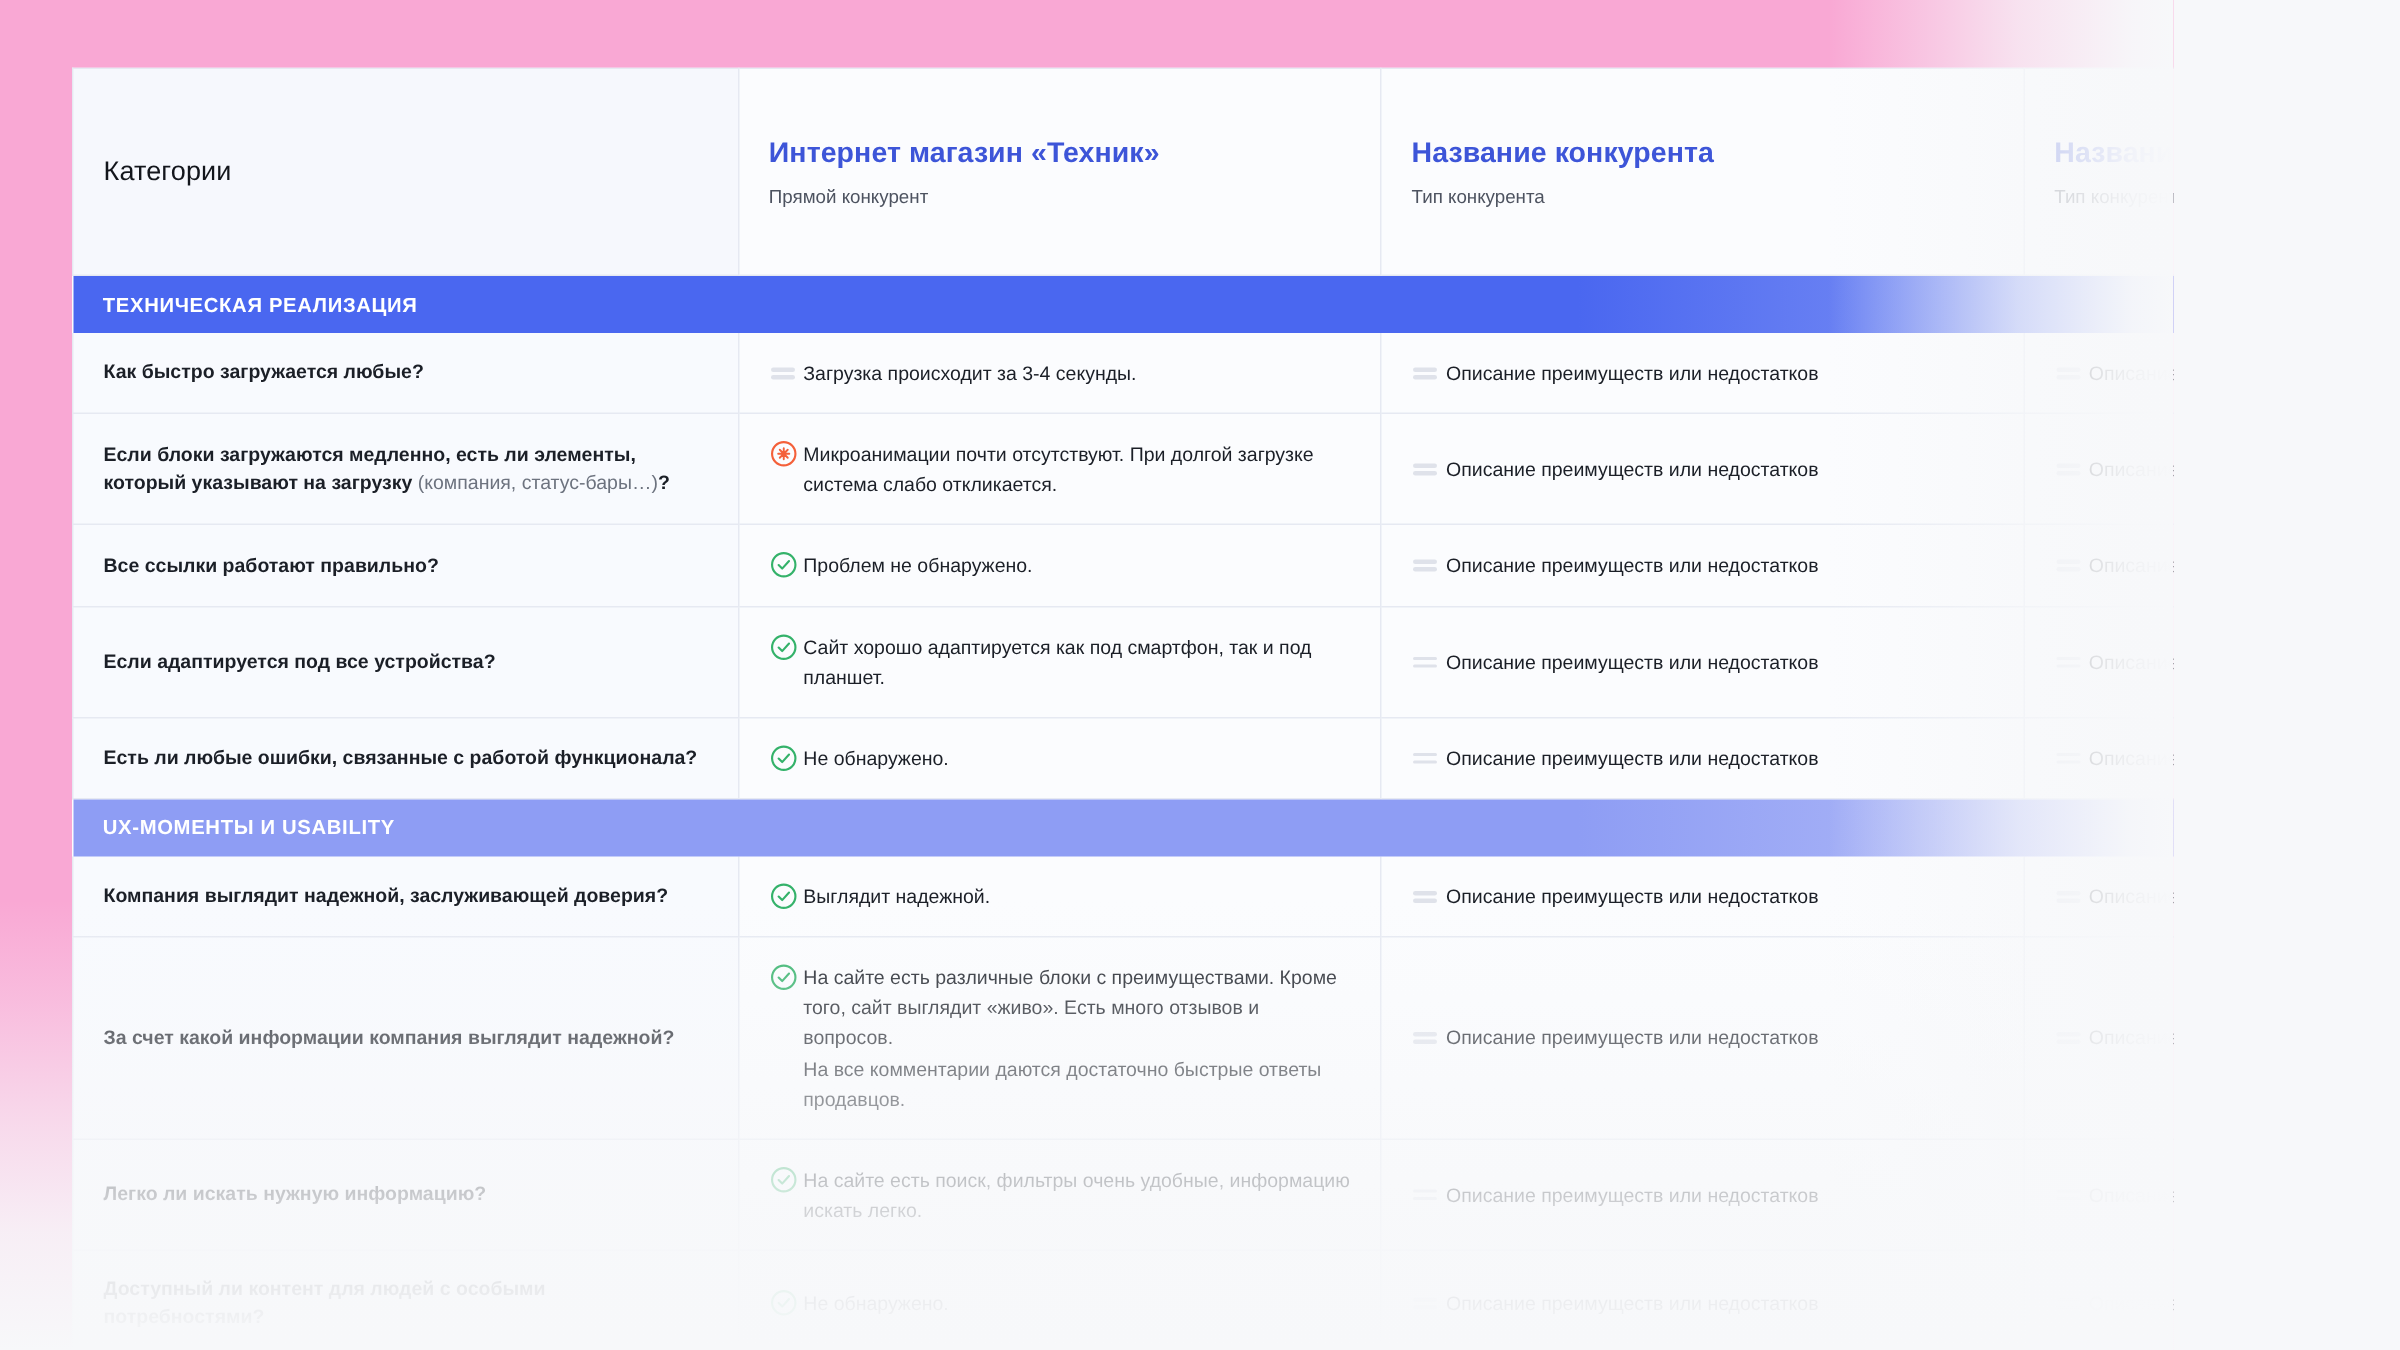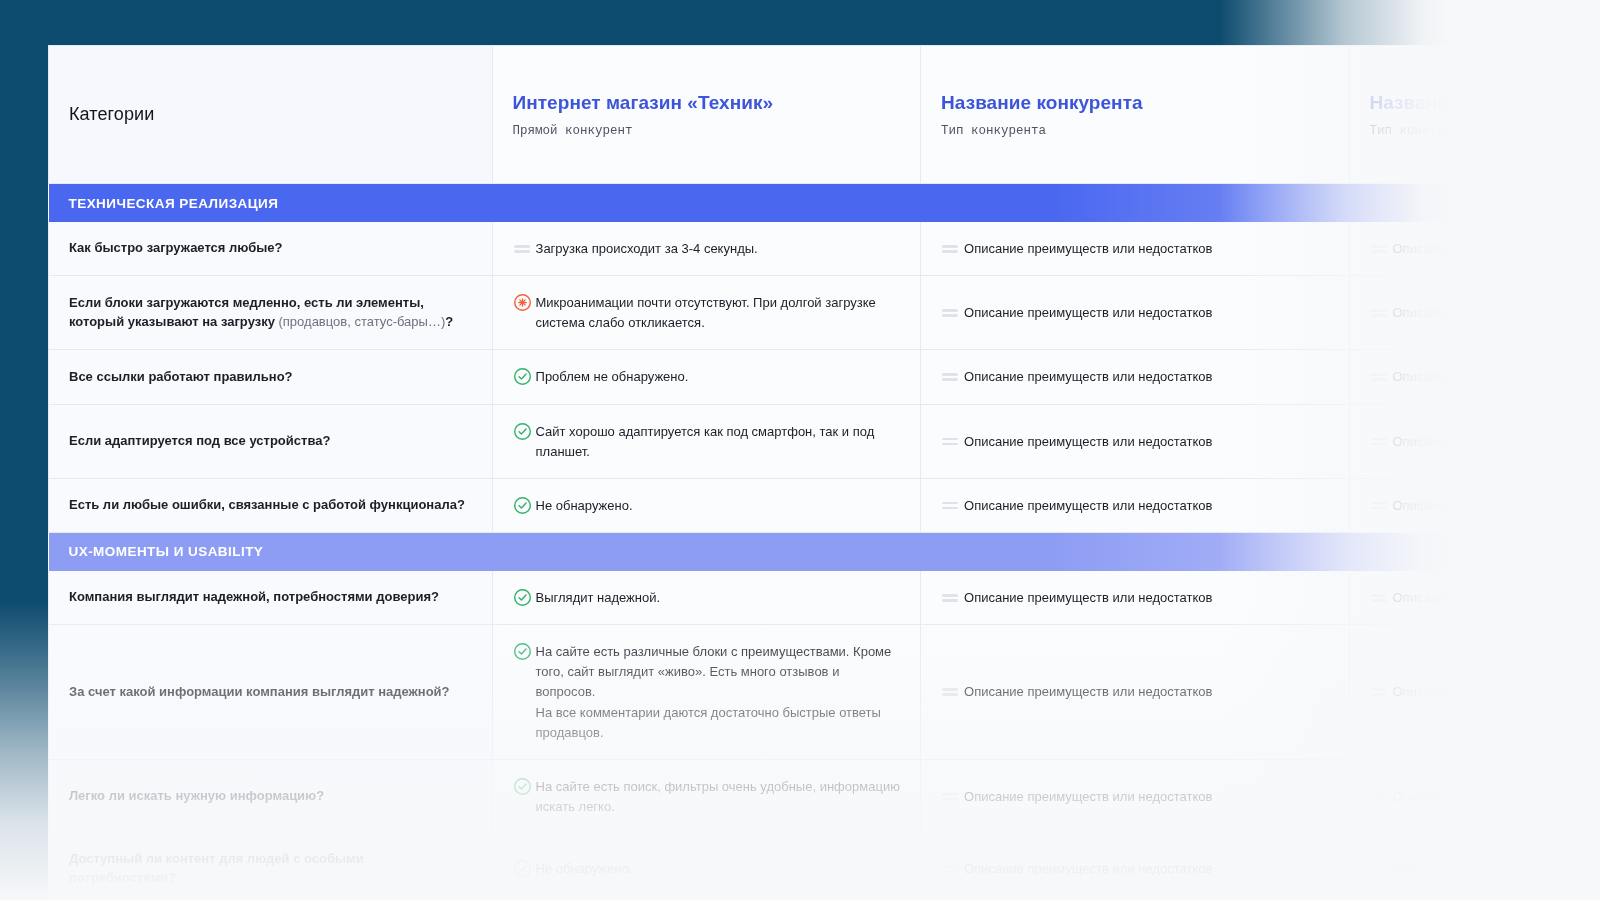--- a/index.html
+++ b/index.html
@@ -16,21 +16,21 @@
     font-family: "Liberation Sans", "DejaVu Sans", sans-serif;
     -webkit-font-smoothing: antialiased;
   }
 
   
   .canvas {
     position: absolute;
     left: 0; top: 0;
     width: 1449px;
     height: 900px;
-    background: #0c4a6e;
+    background: #f9a8d4;
     overflow: hidden;
   }
 
   
   .table-wrap {
     position: absolute;
     left: 48px;
     top: 45px;
     width: 1580px;      
     height: 880px;
@@ -72,21 +72,20 @@
     font-size: 19px;
     font-weight: 700;
     color: #3d55d8;
     letter-spacing: .05px;
     margin-bottom: 10px;
   }
   .comp-sub {
     font-size: 12.5px;
     color: #4d5360;
     font-weight: 400;
-    font-family: Liberation Mono, monospace;
   }
 
   
   .section-band td {
     padding: 0;
     border: none;
     height: 38px;
   }
   .band-inner {
     position: relative;
@@ -270,21 +269,21 @@
             </td>
             <td class="cell">
               <div class="ans">
                 <span class="ico dash"></span>
                 <div class="ans-text">Описание преимуществ или недостатков</div>
               </div>
             </td>
           </tr>
           <tr>
             <td class="cell cat">
-              <div class="q-text"><span>Если блоки загружаются медленно, есть ли элементы, который указывают на загрузку </span><span class="soft">(продавцов, статус-бары…)</span><span>?</span></div>
+              <div class="q-text"><span>Если блоки загружаются медленно, есть ли элементы, который указывают на загрузку </span><span class="soft">(компания, статус-бары…)</span><span>?</span></div>
             </td>
             <td class="cell">
               <div class="ans">
                 <svg class="ico" viewBox="0 0 20 20">
                   <circle cx="10" cy="10" r="8.2" fill="none" stroke-width="1.5" stroke="#f4603a"></circle>
                   <path d="M7.2 7.2 L12.8 12.8 M12.8 7.2 L7.2 12.8 M10 6.1 L10 13.9 M6.1 10 L13.9 10" fill="none" stroke="#f4603a" stroke-width="1.35" stroke-linecap="round"></path>
                 </svg>
                 <div class="ans-text">Микроанимации почти отсутствуют. При долгой загрузке системa слабо откликается.</div>
               </div>
             </td>
@@ -382,21 +381,21 @@
           <tr class="section-band">
             <td colspan="4">
               <div class="band-inner">
                 <div class="band-bg ux"></div>
                 <span class="band-label">UX-МОМЕНТЫ И USABILITY</span>
               </div>
             </td>
           </tr>
           <tr>
             <td class="cell cat">
-              <div class="q-text"><span>Компания выглядит надежной, потребностями доверия?</span></div>
+              <div class="q-text"><span>Компания выглядит надежной, заслуживающей доверия?</span></div>
             </td>
             <td class="cell">
               <div class="ans">
                 <svg class="ico" viewBox="0 0 20 20">
                   <circle cx="10" cy="10" r="8.2" fill="none" stroke-width="1.5" stroke="#34b26a"></circle>
                   <path d="M6.4 10.2 L8.9 12.7 L13.7 7.4" fill="none" stroke="#34b26a" stroke-width="1.5" stroke-linecap="round" stroke-linejoin="round"></path>
                 </svg>
                 <div class="ans-text">Выглядит надежной.</div>
               </div>
             </td>

